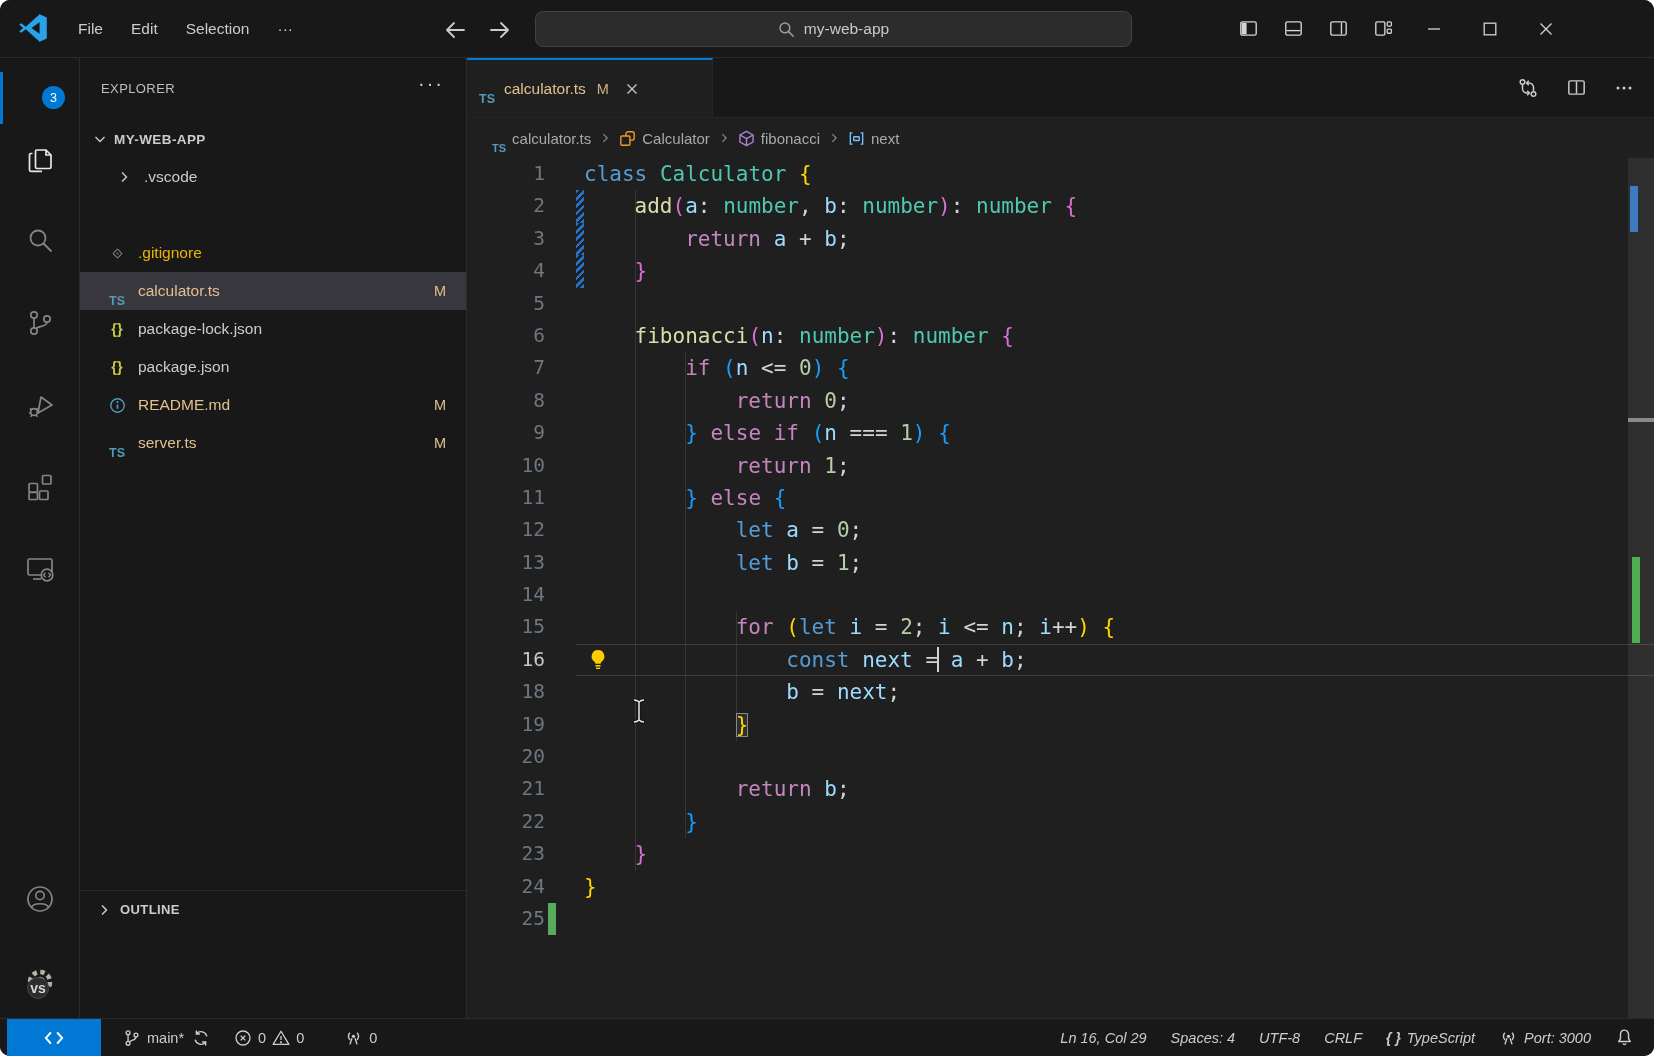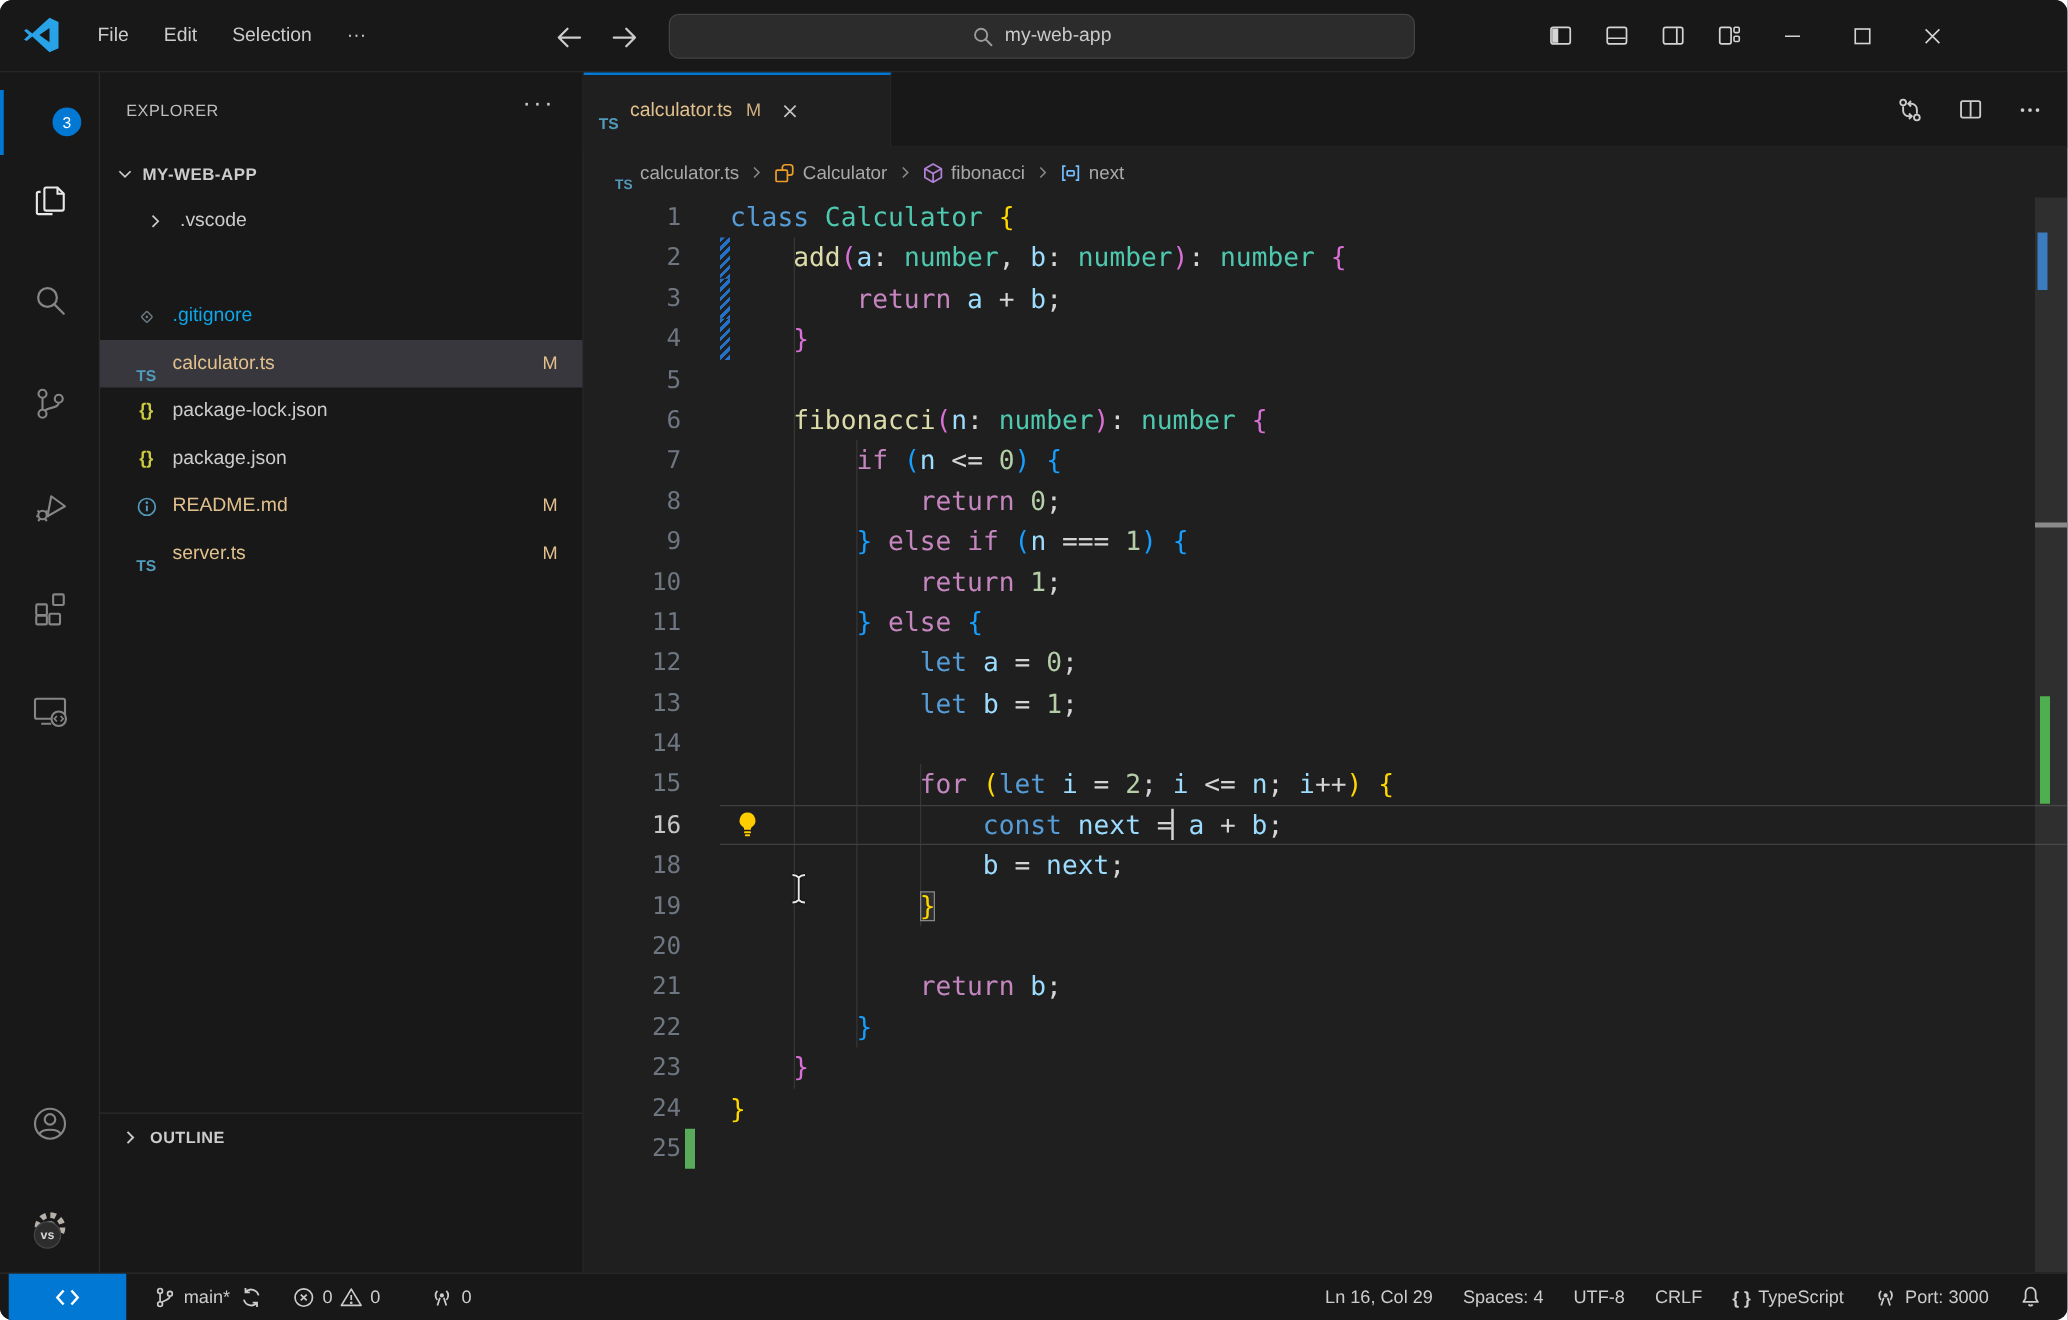--- a/index.html
+++ b/index.html
@@ -23,38 +23,38 @@
   .wc.wide{width:56px;}
 
   
   .main{position:absolute;left:0;top:58px;right:0;bottom:38px;display:flex;}
   .activitybar{position:relative;width:80px;background:var(--t-chromeBg,#181818);border-right:1px solid var(--t-border,#2b2b2b);flex:none;}
   .ab-item{position:absolute;left:0;width:79px;height:62px;display:flex;align-items:center;justify-content:center;}
   .ab-active-bar{position:absolute;left:0;top:14px;width:3px;height:52px;background:var(--t-accent,#0078d4);}
   .ab-badge{position:absolute;left:42px;top:28px;width:23px;height:23px;border-radius:50%;background:var(--t-badgeBlue,#0078d4);
             color:#fff;font-size:12.5px;display:flex;align-items:center;justify-content:center;}
   .vs-badge{position:absolute;left:27px;top:26px;width:22px;height:22px;border-radius:50%;background:#2d2d2d;
-            border:1px solid #454545;color:#d5d5d5;font-size:10px;font-weight:bold;display:flex;align-items:center;justify-content:center;}
+            border:1px solid #454545;color:#d5d5d5;font-size:14px;font-weight:bold;display:flex;align-items:center;justify-content:center;}
 
   
   .sidebar{position:relative;width:387px;background:var(--t-chromeBg,#181818);border-right:1px solid var(--t-border,#2b2b2b);flex:none;}
   .sb-title{position:absolute;left:21px;top:23px;font-size:13px;color:#bfbfbf;letter-spacing:.4px;}
   .sb-more{position:absolute;right:22px;top:14px;color:#cccccc;font-size:20px;letter-spacing:2px;}
   .sb-row{position:absolute;left:0;width:100%;height:38px;display:flex;align-items:center;font-size:15.5px;color:#cccccc;}
   .sb-row.selected{background:var(--t-selection,#37373d);}
   .sb-root{font-weight:bold;font-size:13.5px;letter-spacing:.4px;}
   .chev{flex:none;margin:0 6px 0 14px;}
   .sb-root .chev{margin-left:12px;}
   .findent{width:22px;flex:none;}
   .ficon{width:30px;flex:none;display:flex;justify-content:center;align-items:center;font-weight:bold;}
   .fi-ts{color:var(--t-tsBlue,#519aba);font-size:12.5px;font-weight:bold;margin-top:20px;}
   .fi-json{color:var(--t-jsonYellow,#cbcb41);font-size:14.5px;font-weight:bold;}
   .fname{margin-left:6px;white-space:nowrap;}
   .fname.modfile{color:var(--t-modified,#e2c08d);}
-  .fname.dim{color:#0ea5e9;}
+  .fname.dim{color:#eab308;}
   .fbadge{position:absolute;right:20px;color:var(--t-modified,#e2c08d);font-size:14.5px;}
   .sb-section{position:absolute;left:0;width:100%;height:38px;border-top:1px solid var(--t-border,#2b2b2b);
               display:flex;align-items:center;font-weight:bold;font-size:13px;letter-spacing:.4px;color:#cccccc;}
   .sb-section .chev{margin:0 8px 0 16px;}
 
   
   .editorarea{position:relative;flex:1;background:var(--t-editorBg,#1f1f1f);display:flex;flex-direction:column;}
   .tabbar{height:60px;background:var(--t-chromeBg,#181818);border-bottom:1px solid #252526;display:flex;flex:none;}
   .tab{width:246px;background:var(--t-editorBg,#1f1f1f);border-top:2px solid var(--t-accent,#0078d4);
        border-right:1px solid #252526;display:flex;align-items:center;padding:0 12px;gap:9px;font-size:15.5px;}
@@ -91,21 +91,21 @@
   .ovr-mod{left:1630px;top:186px;width:8px;height:46px;background:#3b7bbf;}
   .ovr-cursor{left:1628px;top:418px;width:26px;height:4px;background:#8a8a8a;}
   .ovr-add{left:1632px;top:557px;width:8px;height:86px;background:#4fae4f;}
   .mouse-cursor{position:absolute;left:632px;top:698px;filter:drop-shadow(0 0 1px #000);}
 
   
   .statusbar{position:absolute;left:0;bottom:0;right:0;height:38px;background:var(--t-chromeBg,#181818);
              border-top:1px solid var(--t-border,#2b2b2b);display:flex;align-items:center;font-size:14.5px;color:#cccccc;}
   .sb-remote{width:94px;height:100%;margin-left:7px;background:var(--t-accent,#0078d4);display:flex;align-items:center;justify-content:center;flex:none;}
   .st-item{display:flex;align-items:center;gap:6px;padding:0 12px;height:100%;}
-  .st-right{margin-left:auto;display:flex;align-items:flex-end;height:100%;padding-right:8px;}
+  .st-right{margin-left:auto;display:flex;align-items:flex-end;height:100%;padding-right:8px;font-style:italic;}
   .st-braces{color:#cccccc;font-weight:bold;font-size:14px;}
 </style>
 </head>
 <body>
 
 <div class="window" style="--t-accent: #0078d4; --t-chromeBg: #181818; --t-editorBg: #1f1f1f; --t-border: #2b2b2b; --t-selection: #37373d; --t-modified: #e2c08d; --t-modifiedBlue: #2472c8; --t-addedGreen: #57ab5a; --t-tsBlue: #519aba; --t-jsonYellow: #cbcb41; --t-badgeBlue: #0078d4; --tk-kw: #569cd6; --tk-ctrl: #c586c0; --tk-type: #4ec9b0; --tk-fn: #dcdcaa; --tk-var: #9cdcfe; --tk-num: #b5cea8; --tk-op: #d4d4d4; --tk-b1: #ffd700; --tk-b2: #da70d6; --tk-b3: #179fff;">
 
   <div class="titlebar">
     <div class="logo">
       <svg width="30" height="30" viewBox="0 0 100 100">

